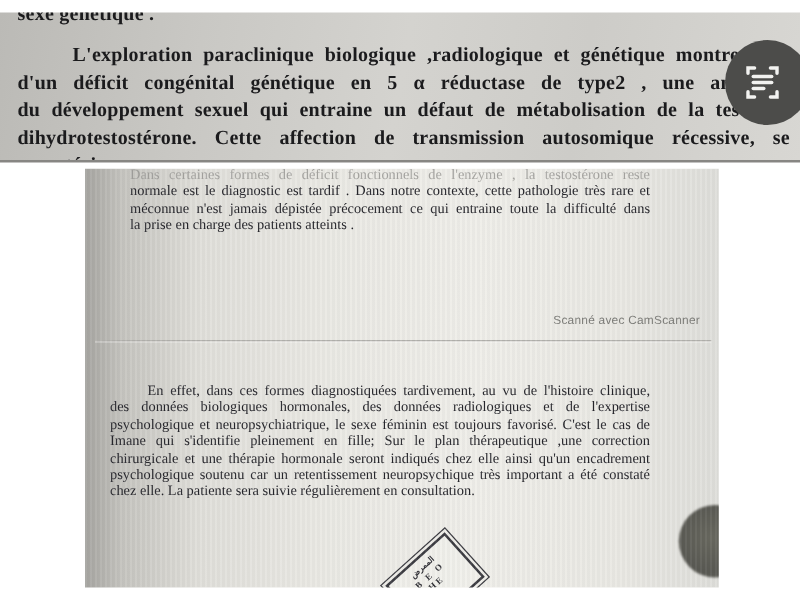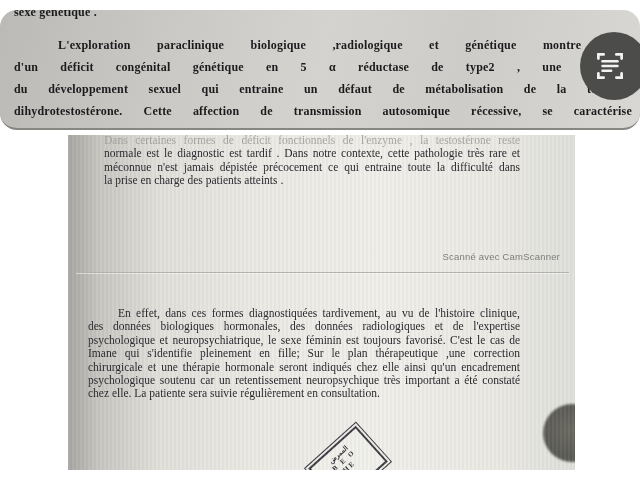--- a/index.html
+++ b/index.html
@@ -11,23 +11,22 @@
   .screen{position:absolute;left:0;top:0;width:640px;height:480px;overflow:hidden;}
 
   
   .strip{
     position:absolute;left:0;top:10px;width:640px;height:118px;
     background:linear-gradient(100deg,#bbbab6 0%,#c9c8c4 25%,#d4d3cf 50%,#cdccc8 72%,#d8d7d3 100%);
     border-bottom:2px solid #878683;
     overflow:hidden;
     color:#1b1b1d;
     font-weight:600;
-    font-size:12px;line-height:22px;
+    font-size:16px;line-height:22px;
     letter-spacing:.2px;
-    border-radius:17px;
   }
   .strip-cut{
     position:absolute;left:14px;top:-9px;width:600px;
     white-space:nowrap;
   }
   .strip-body{position:absolute;left:14px;right:8px;top:24px;}
   .jline{text-align:justify;text-align-last:justify;}
   .strip-body .indent1{padding-left:44px;}
 
   

